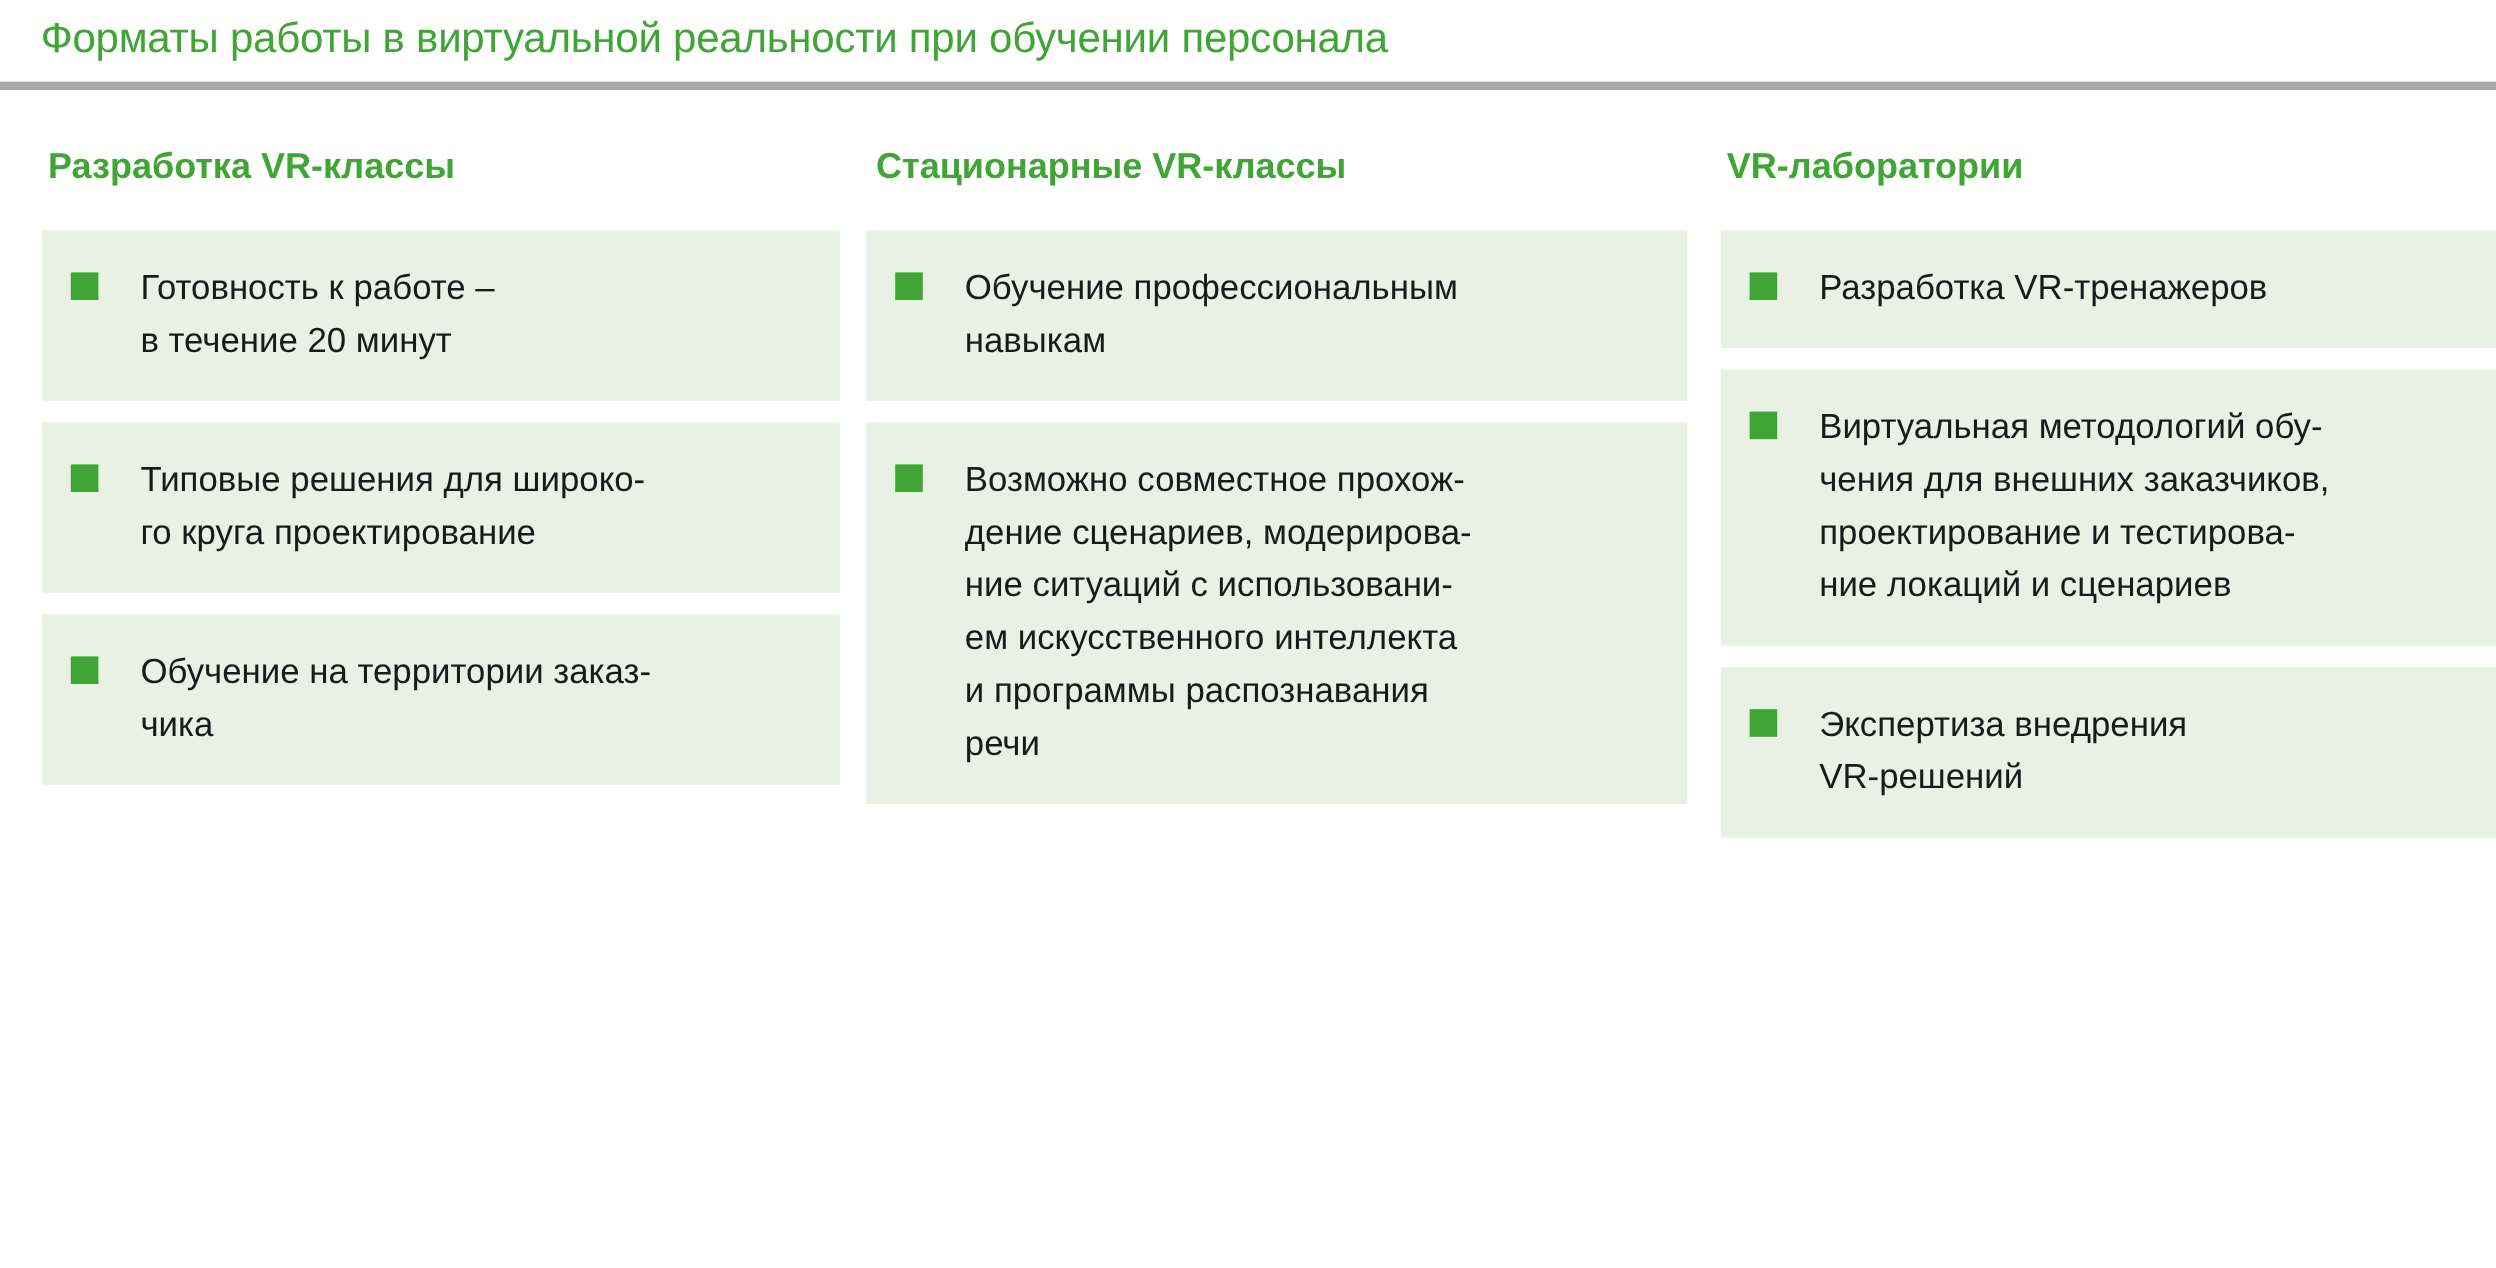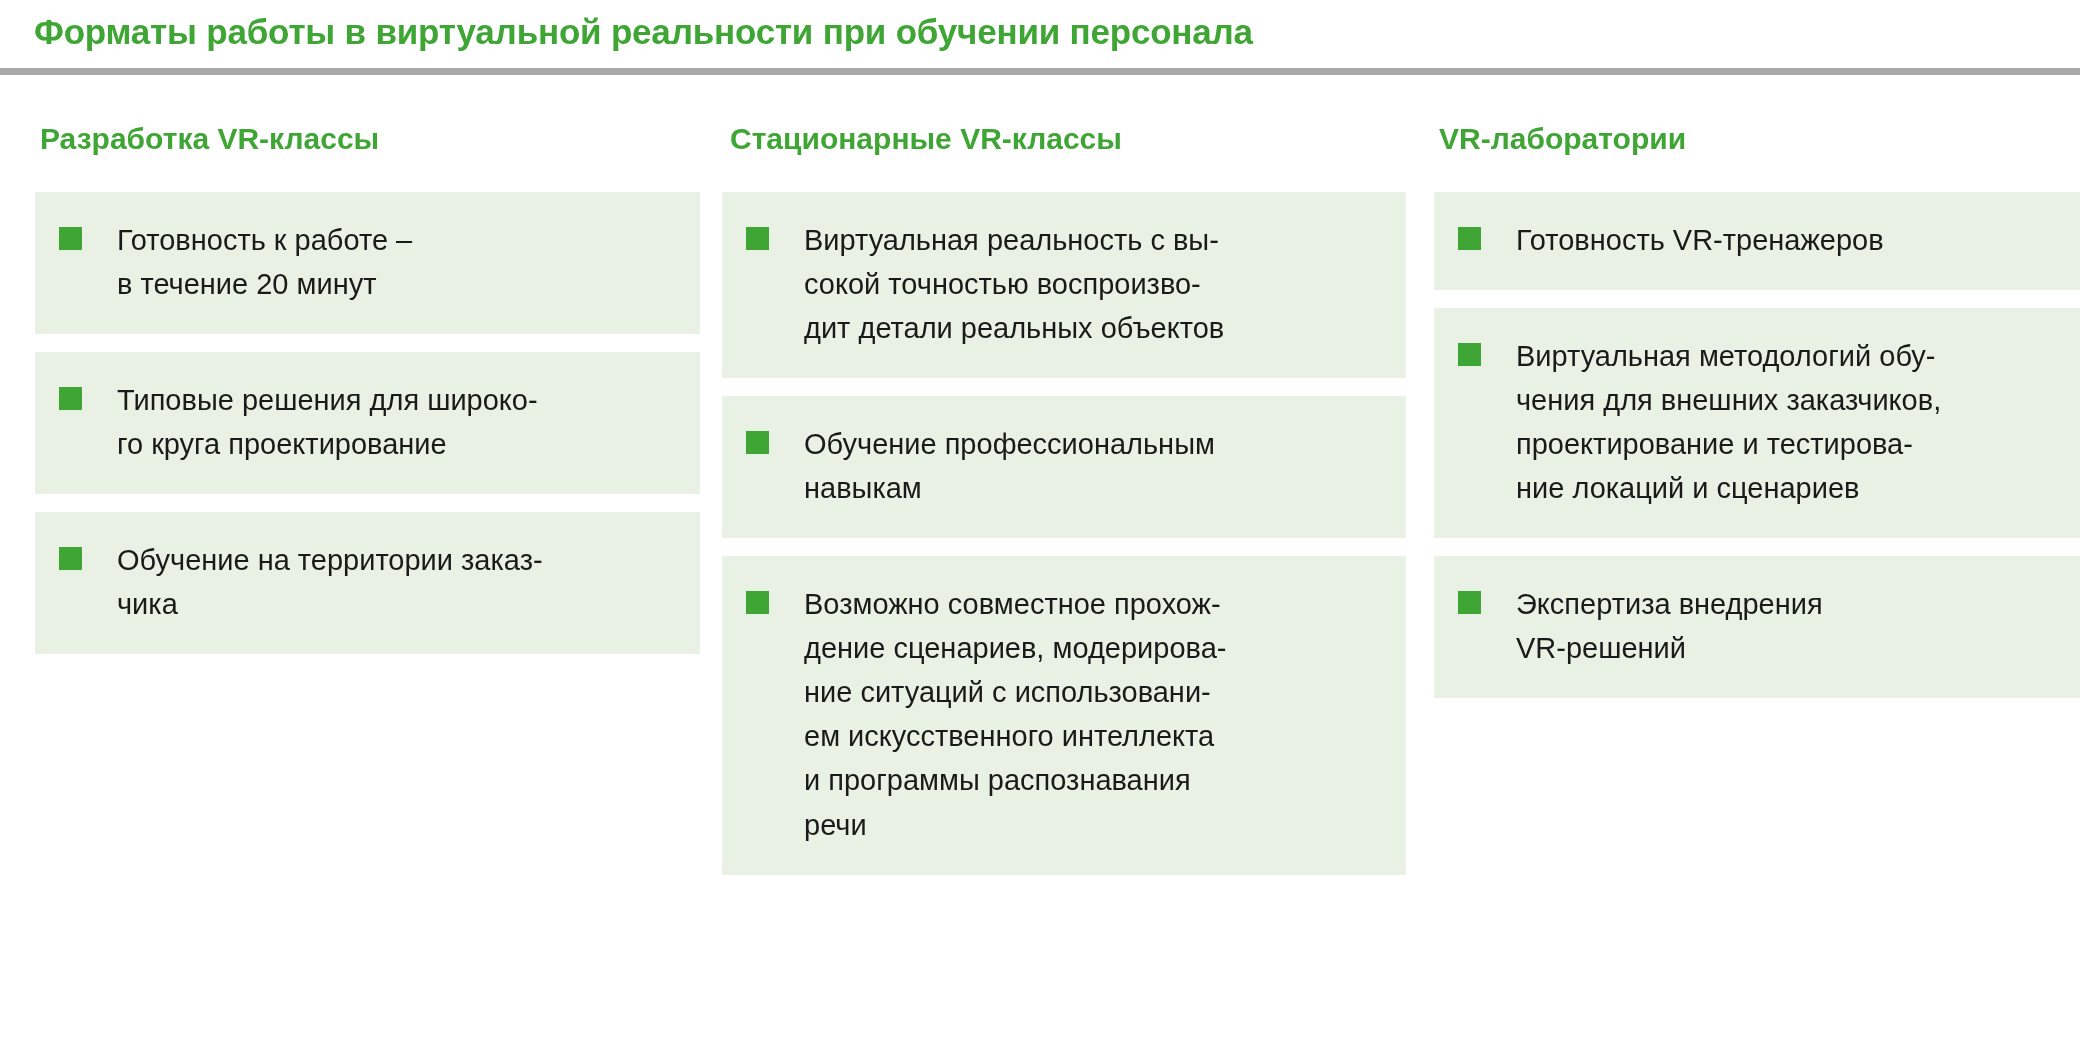--- a/index.html
+++ b/index.html
@@ -15,21 +15,21 @@
     overflow: hidden;
     position: relative;
   }
 
   
   .slide-header {
     padding: 10px 0 0 34px;
   }
   .slide-title {
     color: #3FA535;
-    font-weight: bold;
+    font-weight: normal;
     font-size: 35px;
     line-height: 1.25;
     letter-spacing: -0.2px;
     white-space: nowrap;
   }
   .title-rule {
     margin-top: 14px;
     width: 2080px;
     height: 7px;
     background: #a8a8a8;
@@ -118,26 +118,20 @@
     <div class="card">
       <span class="bullet"></span>
       <span class="card-text">Обучение на территории заказ-
 чика</span>
     </div>
   </div>
 
   <div class="column col-2">
     <div class="column-title">Стационарные VR-классы</div>
 
-    <div class="card">
-      <span class="bullet"></span>
-      <span class="card-text">Виртуальная реальность с вы-
-сокой точностью воспроизво-
-дит детали реальных объектов</span>
-    </div>
 
     <div class="card">
       <span class="bullet"></span>
       <span class="card-text">Обучение профессиональным
 навыкам</span>
     </div>
 
     <div class="card">
       <span class="bullet"></span>
       <span class="card-text">Возможно совместное прохож-
@@ -147,21 +141,21 @@
 и программы распознавания
 речи</span>
     </div>
   </div>
 
   <div class="column col-3">
     <div class="column-title">VR-лаборатории</div>
 
     <div class="card">
       <span class="bullet"></span>
-      <span class="card-text">Готовность VR-тренажеров</span>
+      <span class="card-text">Разработка VR-тренажеров</span>
     </div>
 
     <div class="card">
       <span class="bullet"></span>
       <span class="card-text">Виртуальная методологий обу-
 чения для внешних заказчиков,
 проектирование и тестирова-
 ние локаций и сценариев</span>
     </div>
 

